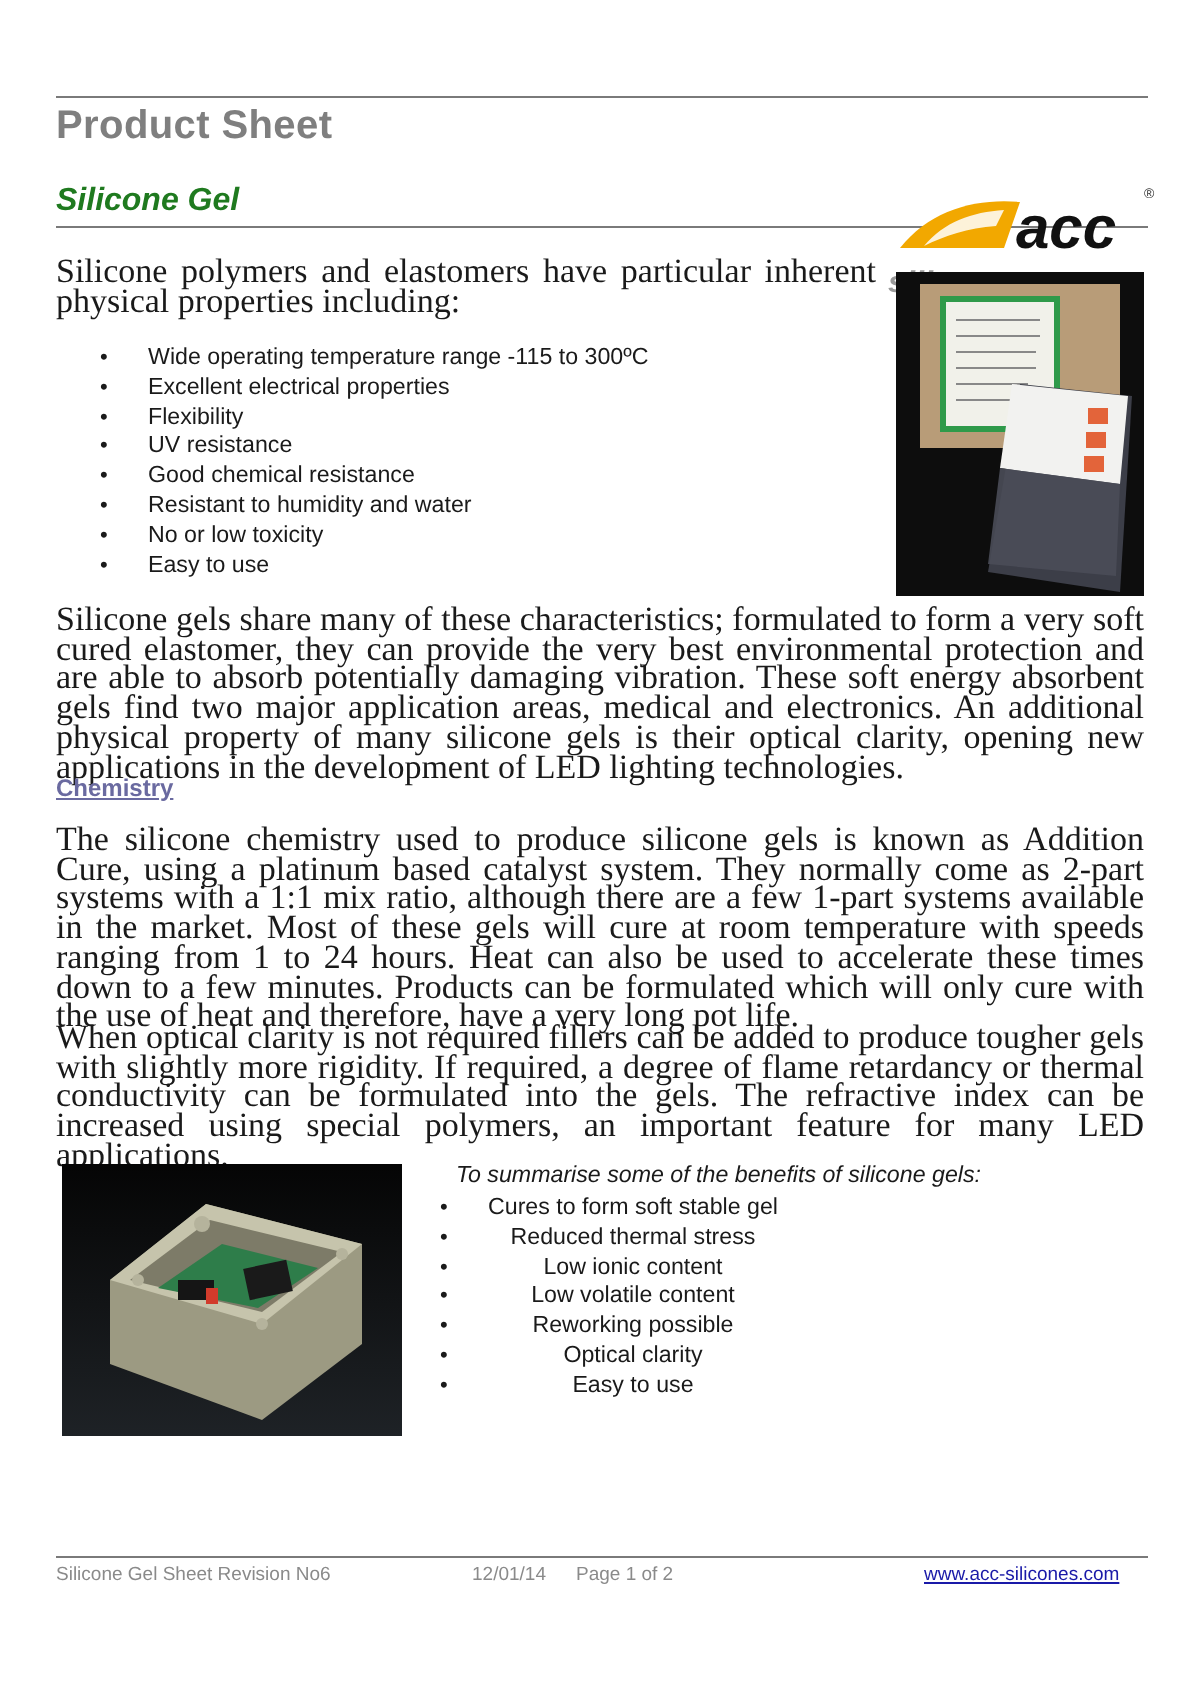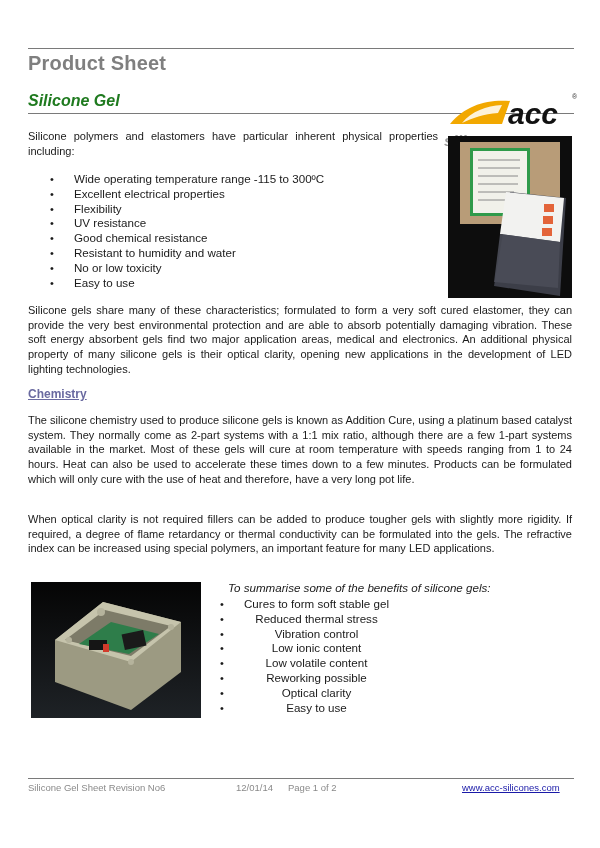--- a/index.html
+++ b/index.html
@@ -3,21 +3,21 @@
 <meta charset="utf-8">
 <style>
   html, body { margin: 0; padding: 0; background: #ffffff; }
   body { width: 600px; height: 848px; position: relative; overflow: hidden;
          font-family: "Liberation Sans", sans-serif; color: #1a1a1a; }
   .abs { position: absolute; }
   .rule { position: absolute; height: 1px; background: #7a7a7a; }
   #title { left: 28px; top: 52px; font-size: 20px; font-weight: bold; color: #7f7f7f; letter-spacing: 0.2px; text-align: right; }
   #subtitle { left: 28px; top: 92px; font-size: 16px; font-weight: bold; font-style: italic; color: #1f7a1f; }
   #logo { left: 440px; top: 50px; width: 140px; height: 60px; margin-top: 41px; }
-  p.body { position: absolute; margin: 0; font-size: 11px; line-height: 14.7px; text-align: justify; }
+  p.body { position: absolute; margin: 0; font-size: 17px; line-height: 14.7px; text-align: justify; font-family: Liberation Serif, serif; }
   ul.bul { position: absolute; margin: 0; padding: 0; list-style: none; font-size: 11.6px; line-height: 14.8px; }
   ul.bul li { position: relative; padding-left: 26px; white-space: nowrap; }
   ul.bul li::before { content: "\2022"; position: absolute; left: 2px; top: 0; font-size: 11px; }
   #chem-head { left: 28px; top: 387px; font-size: 12px; font-weight: bold; color: #6a6aa0; text-decoration: underline; }
   #summary-head { left: 228px; top: 581px; font-size: 11.6px; font-style: italic; }
   .footer-text { position: absolute; top: 782px; font-size: 9.5px; color: #8a8a8a; }
   #footer-link { left: 462px; color: #1a1aa8; text-decoration: underline; }
   .photo { position: absolute; background: #0e0e0e; overflow: hidden; }
 </style>
 </head>
@@ -100,21 +100,20 @@
     <circle cx="38" cy="58" r="3" fill="#b5b39c"></circle>
     <circle cx="140" cy="45" r="3" fill="#b5b39c"></circle>
     <circle cx="100" cy="80" r="3" fill="#b5b39c"></circle>
   </svg>
 </div>
 
 <div id="summary-head" class="abs">To summarise some of the benefits of silicone gels:</div>
 <ul class="bul" style="left:218px; top:597px;text-align:center;">
   <li>Cures to form soft stable gel</li>
   <li>Reduced thermal stress</li>
-  <li>Vibration control</li>
   <li>Low ionic content</li>
   <li>Low volatile content</li>
   <li>Reworking possible</li>
   <li>Optical clarity</li>
   <li>Easy to use</li>
 </ul>
 
 <div class="rule" style="left:28px; top:778px; width:546px;"></div>
 <div class="footer-text" style="left:28px;">Silicone Gel Sheet Revision No6</div>
 <div class="footer-text" style="left:236px;">12/01/14</div>

